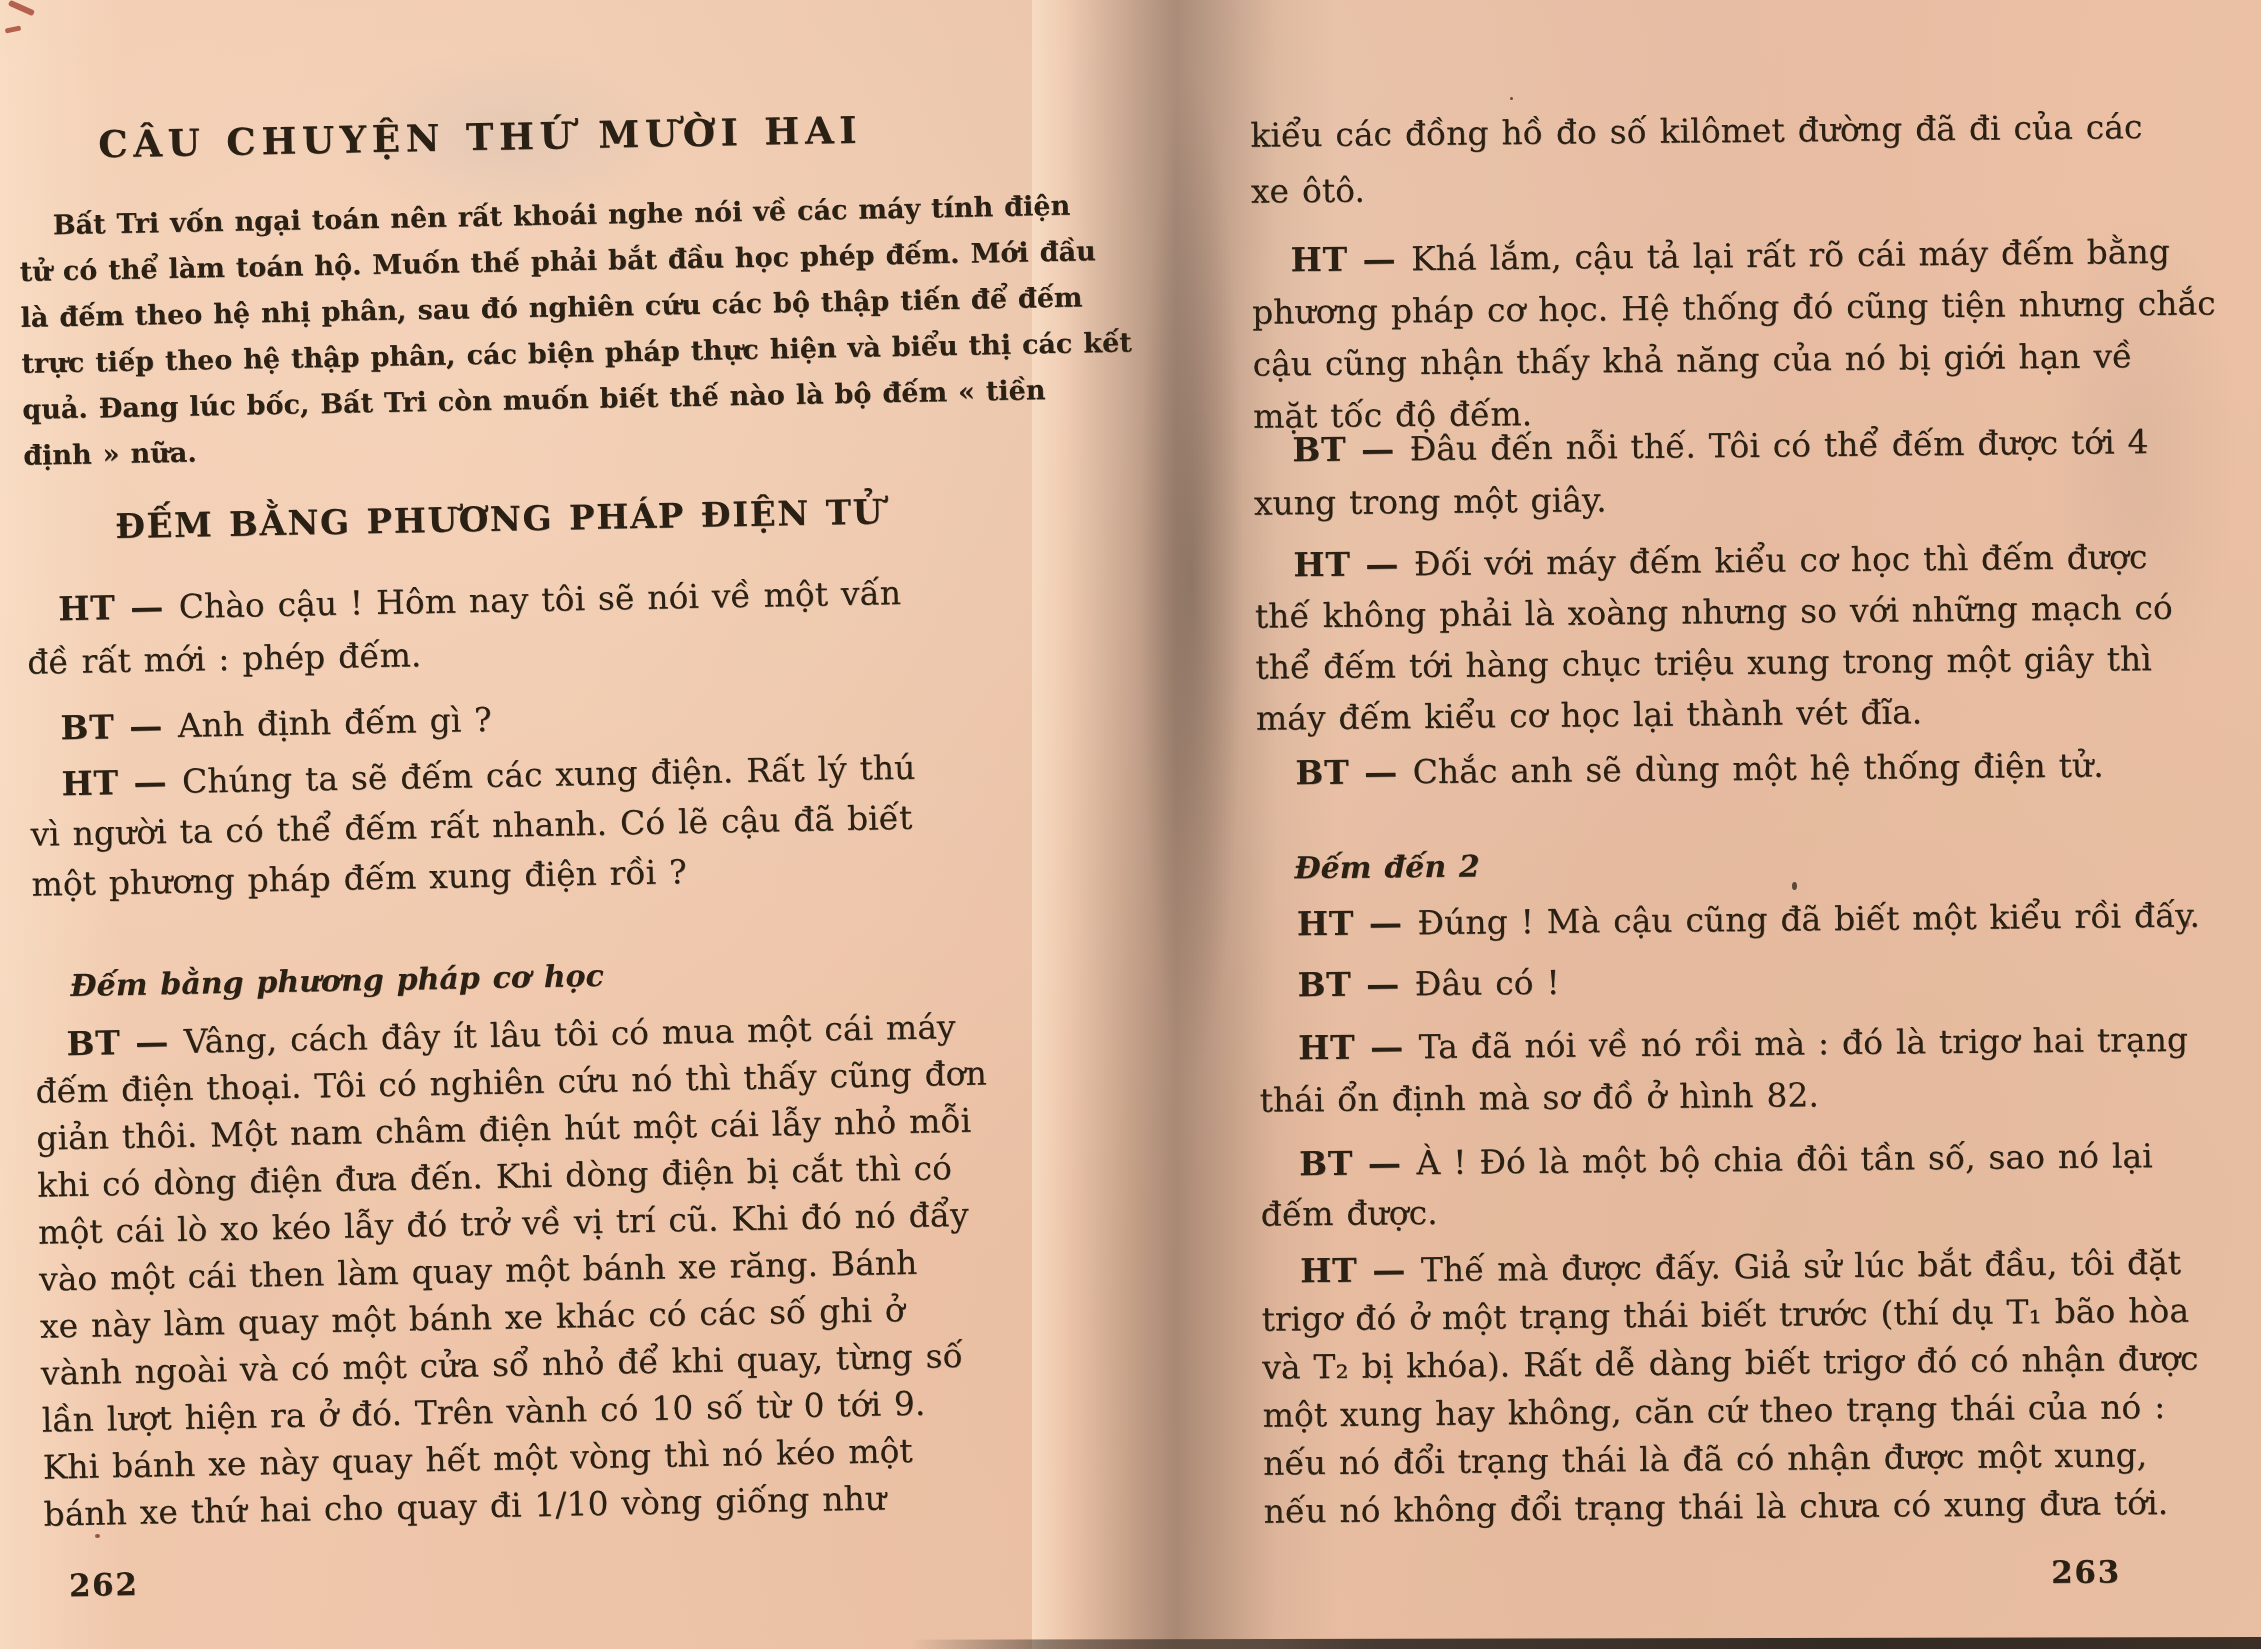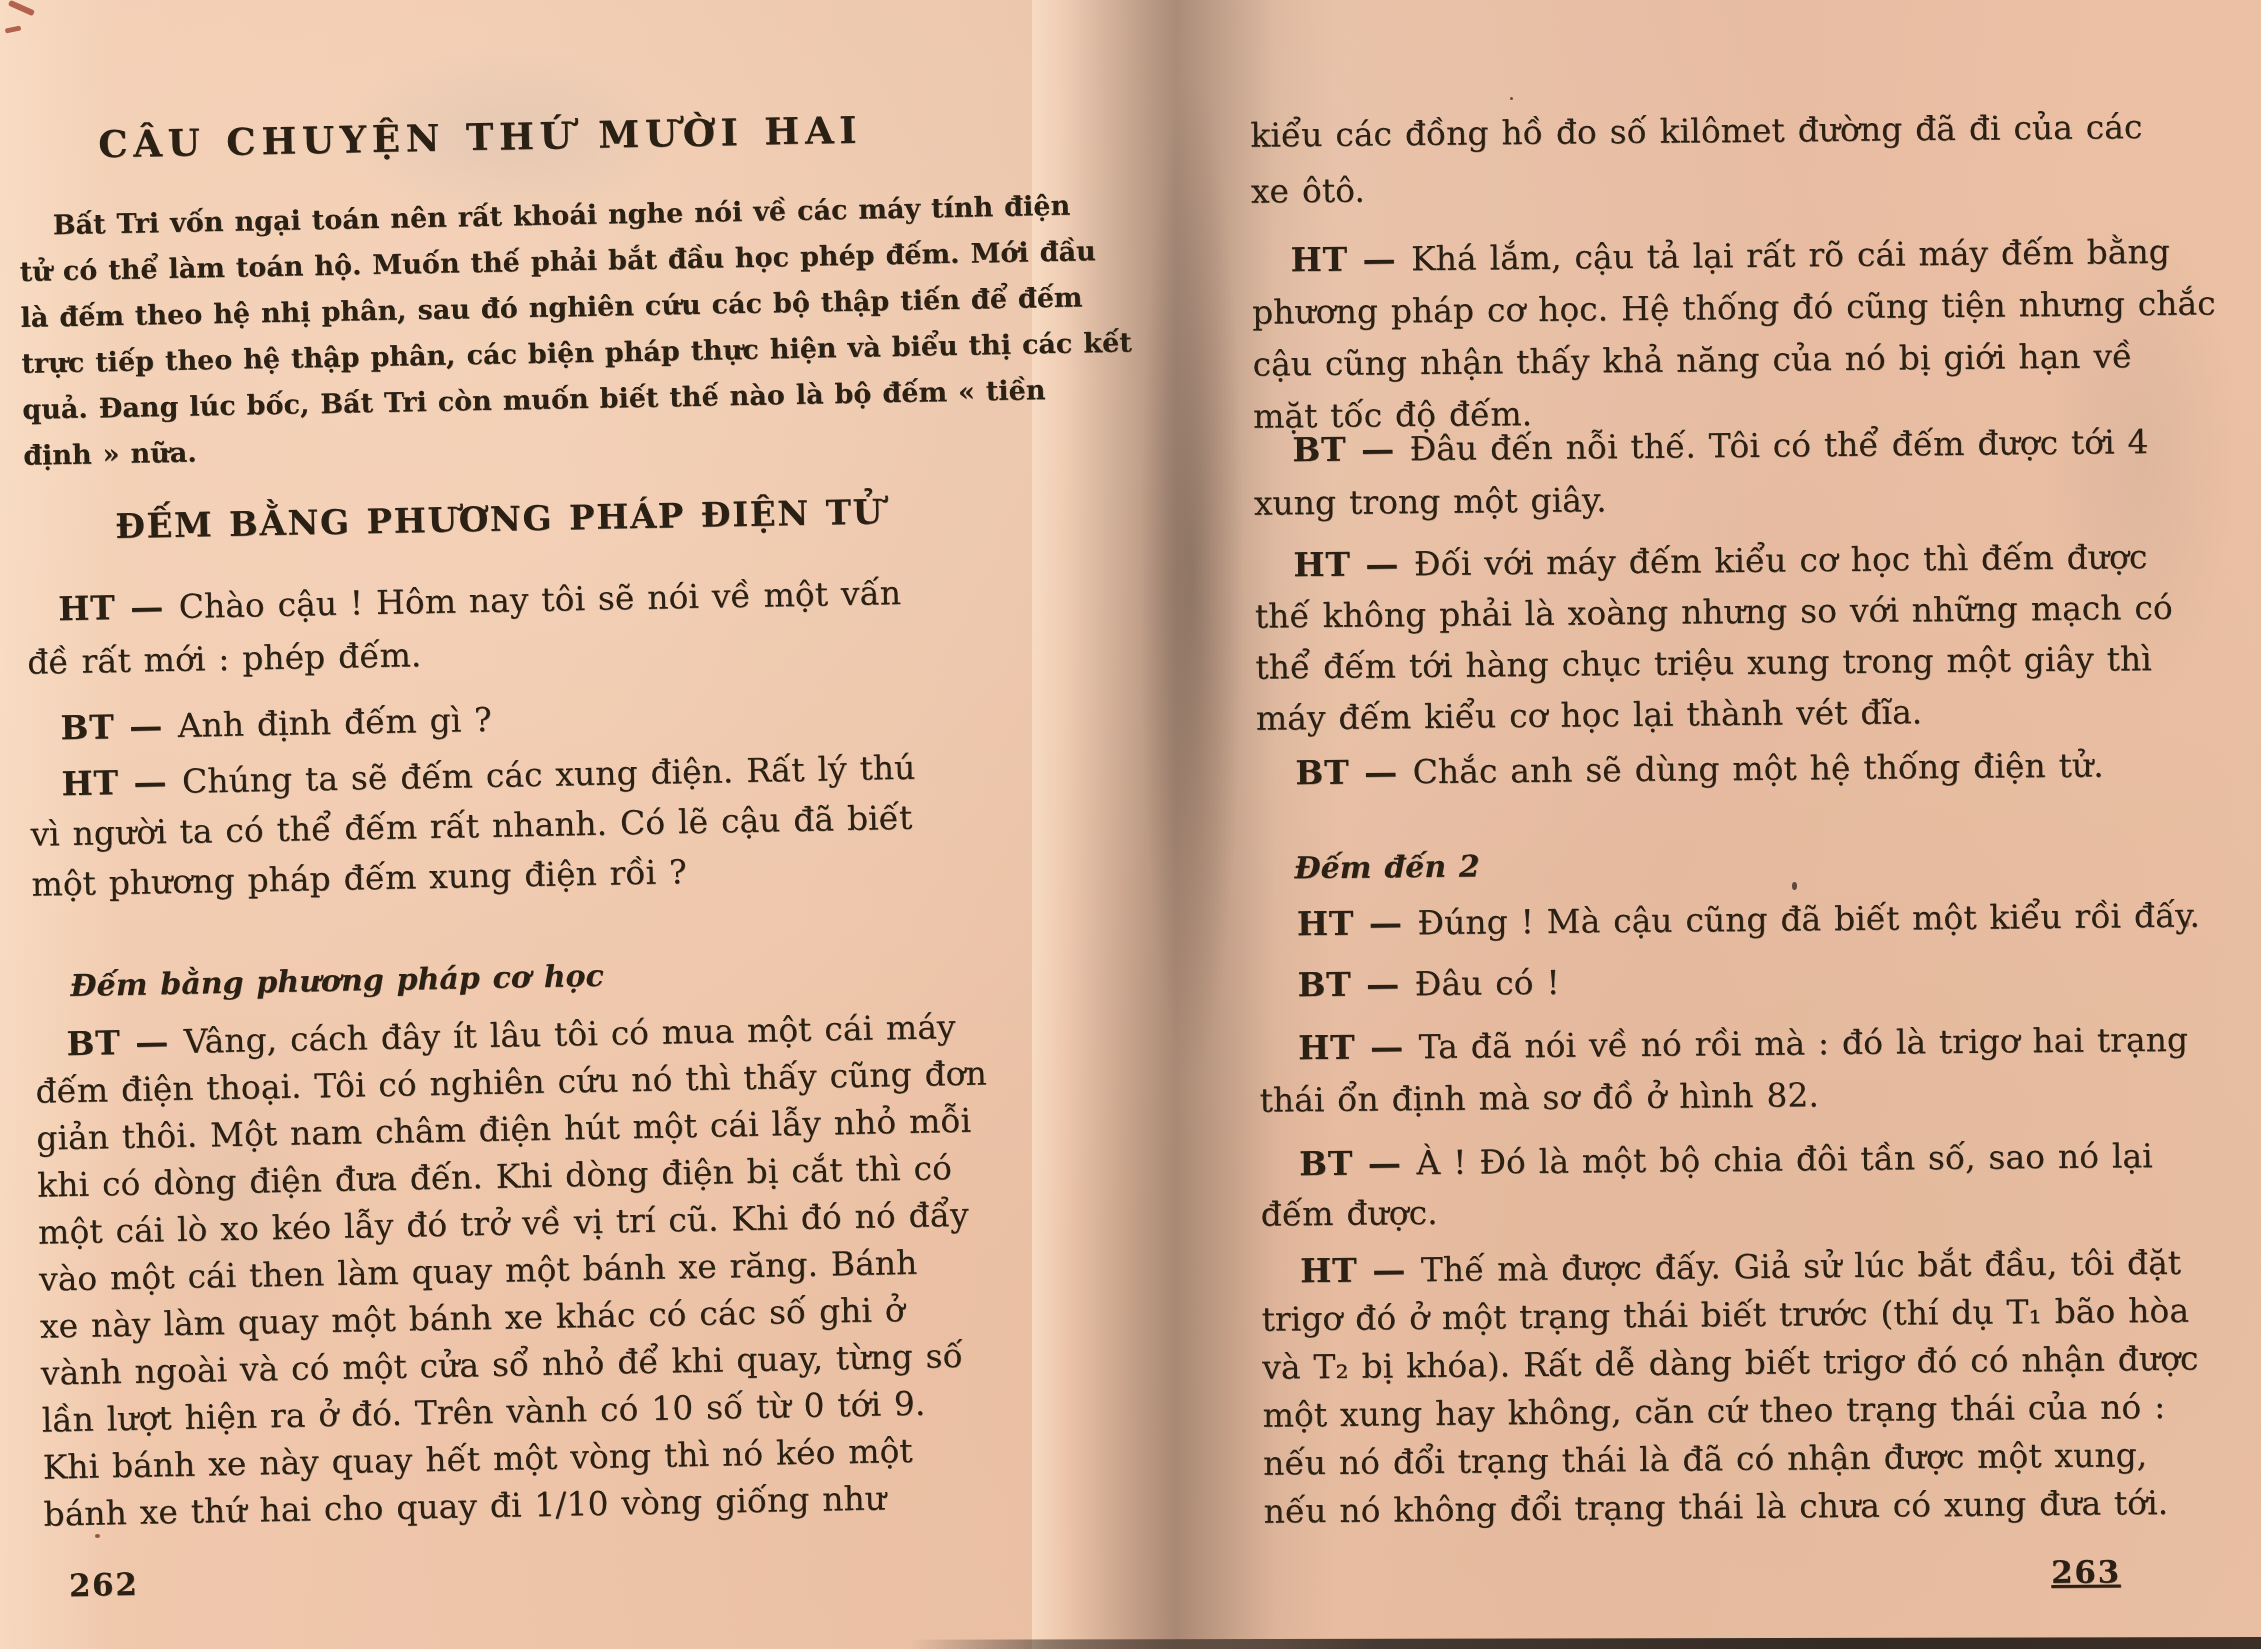--- a/index.html
+++ b/index.html
@@ -77,21 +77,21 @@
   .r-ht3{top:230px;line-height:52px;}
   .r-bt3{top:419px;line-height:53px;}
   .r-ht4{top:535px;line-height:51px;}
   .r-bt4{top:744px;}
   .r-sub{top:839px;}
   .r-ht5{top:895px;}
   .r-bt5{top:956px;}
   .r-ht6{top:1018px;line-height:52px;}
   .r-bt6{top:1135px;line-height:50px;}
   .r-ht7{top:1243px;line-height:48px;}
-  .r-pnum{top:1557px;left:787px;text-decoration:underline;}
+  .r-pnum{top:1557px;left:787px;}
 </style>
 </head>
 <body>
 
 <div class="scan">
   <div class="edge-left"></div>
   <div class="gutter"></div>
   <div class="gutter-core"></div>
   <div class="bottom-edge"></div>
   <div class="red-mark rm1"></div>

